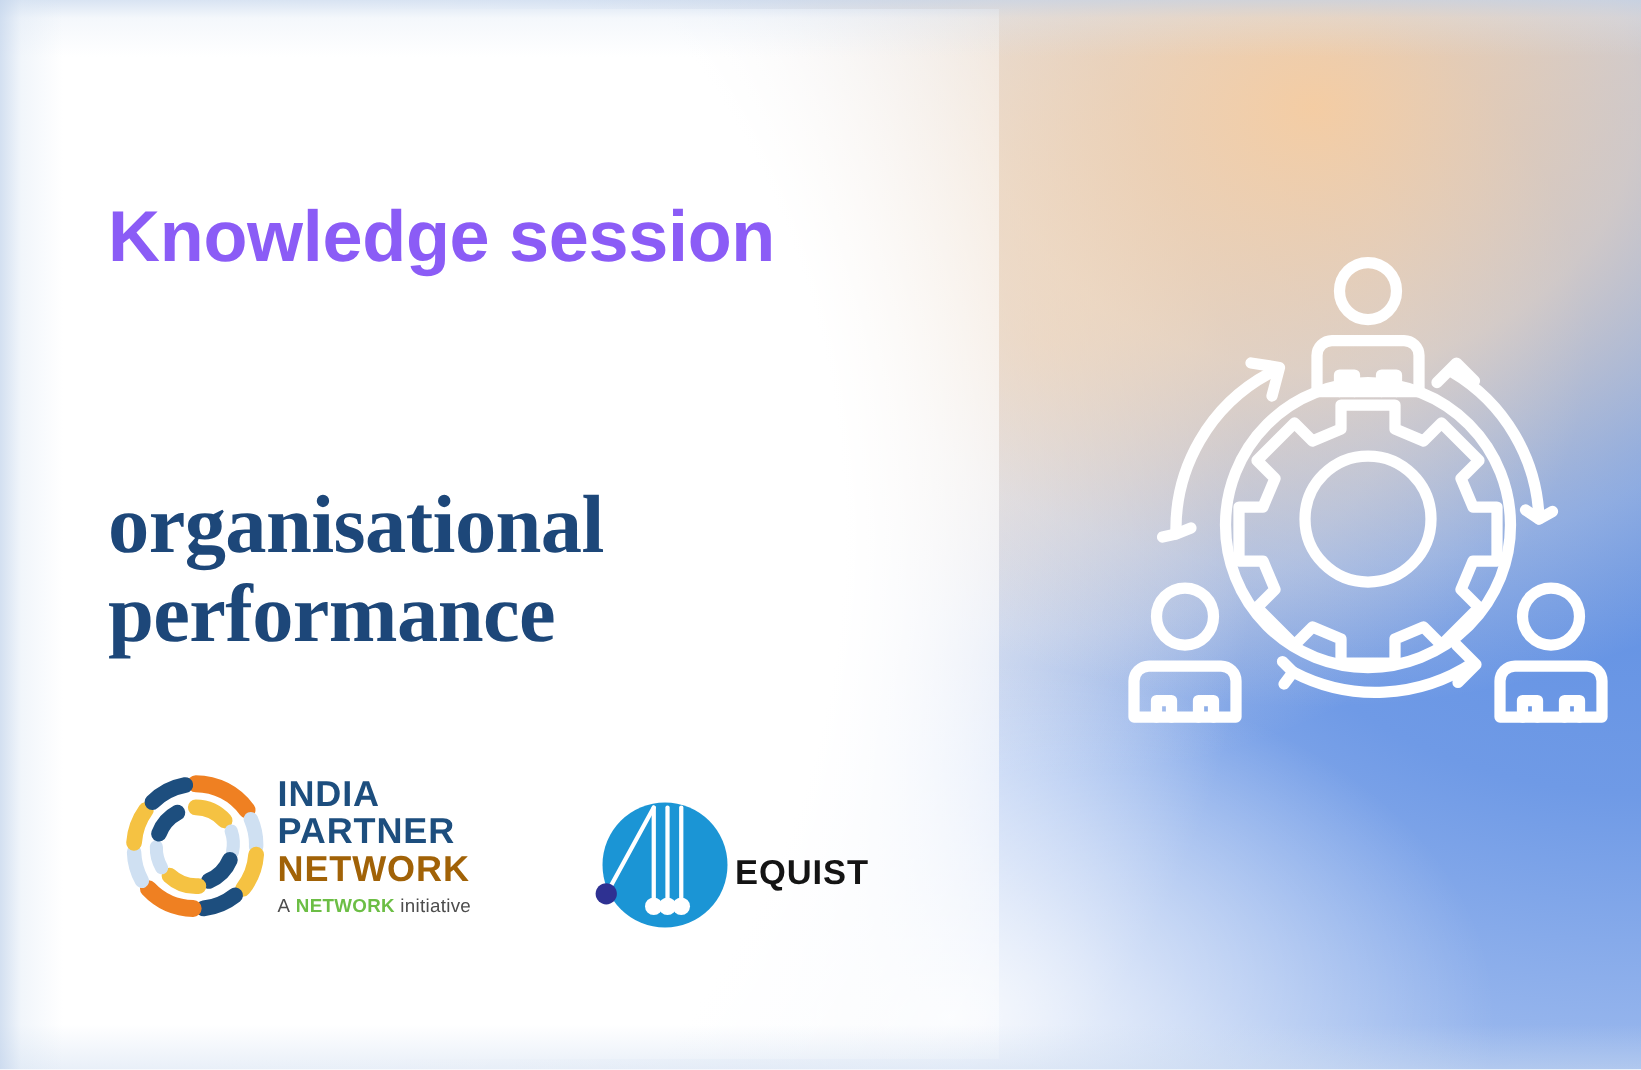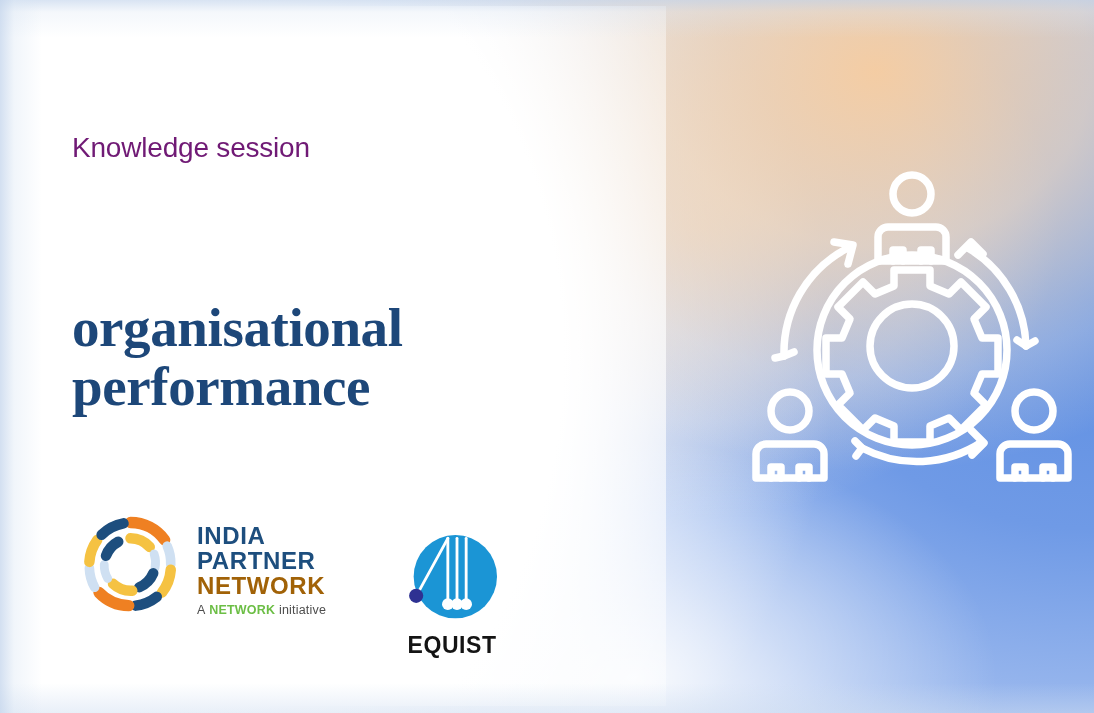--- a/index.html
+++ b/index.html
@@ -61,24 +61,24 @@
   }
 
   
   .content {
     position: absolute;
     left: 72px;
     top: 132px;
     width: 620px;
   }
   .eyebrow {
-    color: #701a75;
+    color: #8b5cf6;
     font-family: "Liberation Sans", sans-serif;
-    font-size: 28px;
-    font-weight: 400;
+    font-size: 48px;
+    font-weight: 700;
     letter-spacing: -0.2px;
     line-height: 1.12;
     margin: 0 0 16px 0;
   }
   .headline {
     color: #1d4779;
     font-family: "Liberation Serif", serif;
     font-weight: 700;
     font-size: 55px;
     line-height: 1.075;
@@ -91,22 +91,22 @@
   .logo-row {
     position: absolute;
     left: 78px;
     top: 512px;
     display: flex;
     align-items: flex-start;
     gap: 76px;
   }
   .ipn-logo {
     display: flex;
-    align-items: flex-end;
-    gap: 14px;
+    align-items: center;
+    gap: 2px;
   }
   .ipn-mark { width: 105px; height: 105px; display: block; }
   .ipn-words {
     display: flex;
     flex-direction: column;
     line-height: 1.04;
   }
   .ipn-line1, .ipn-line2 {
     color: #1d4e7e;
     font-size: 24px;
@@ -124,21 +124,21 @@
     font-size: 12.5px;
     font-weight: 700;
     color: #4d4d4d;
     letter-spacing: 0.2px;
   }
   .ipn-tag .sattva { color: #6cbe45; }
   .ipn-tag .plain { font-weight: 400; color: #4d4d4d; }
 
   .equist-logo {
     display: flex;
-    flex-direction: column;
+    flex-direction: row;
     align-items: center;
     padding-top: 18px;
   }
   .equist-mark { width: 100px; height: 100px; display: block; }
   .equist-word {
     margin-top: 2px;
     font-size: 23px;
     font-weight: 700;
     color: #141414;
     letter-spacing: 0.6px;

